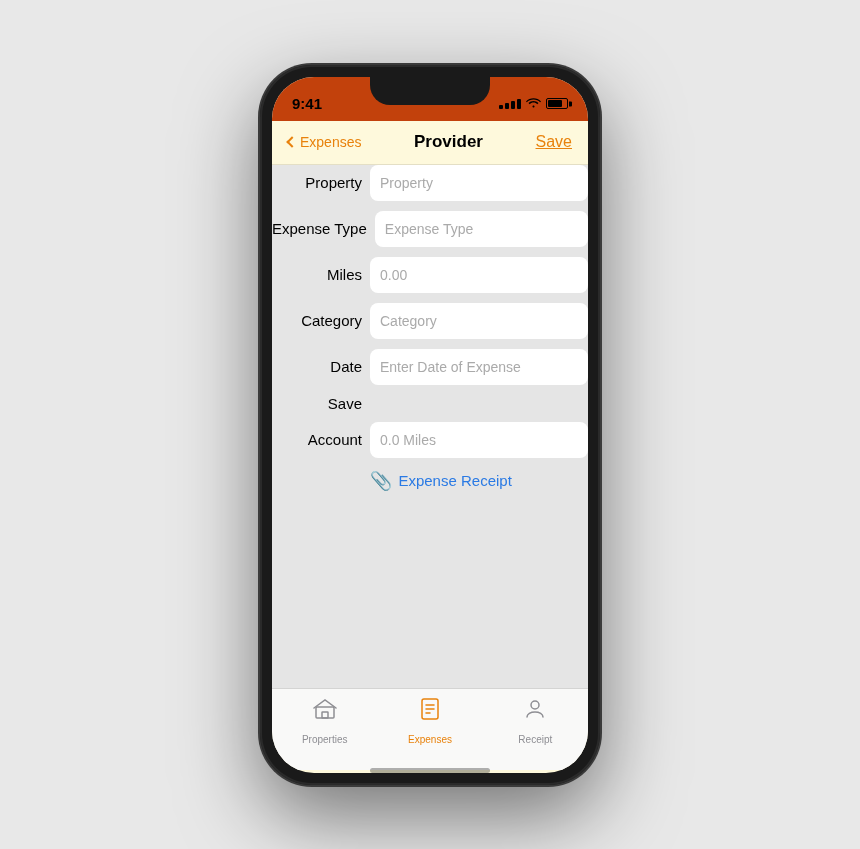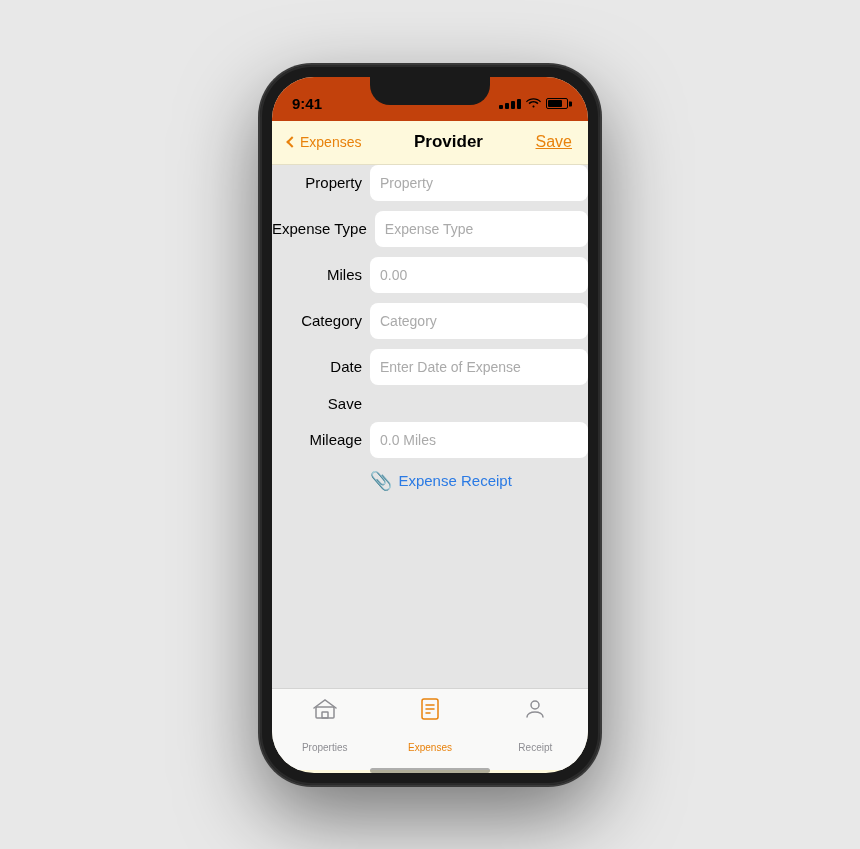--- a/index.html
+++ b/index.html
@@ -241,21 +241,21 @@
       align-items: flex-start;
       justify-content: space-around;
       padding-top: 8px;
       flex-shrink: 0;
     }
 
     .tab-item {
       display: flex;
       flex-direction: column;
       align-items: center;
-      gap: 15px;
+      gap: 7px;
       cursor: pointer;
       flex: 1;
     }
 
     .tab-icon {
       font-size: 22px;
       color: #8e8e93;
     }
 
     .tab-icon.active {
@@ -356,21 +356,21 @@
       <div class="form-row">
         <span class="form-label">Date</span>
         <input class="form-input" type="text" placeholder="Enter Date of Expense" style="">
       </div>
 
       <div class="form-row">
         <span class="form-label">Save</span>
       </div>
 
       <div class="form-row">
-        <span class="form-label">Mileage</span>
+        <span class="form-label">Account</span>
         <input class="form-input" type="text" placeholder="0.0 Miles" style="">
       </div>
 
       <div class="attach-btn">
         <span class="attach-icon">📎</span>
         <span>Expense Receipt</span>
       </div>
 
     </div>
 

